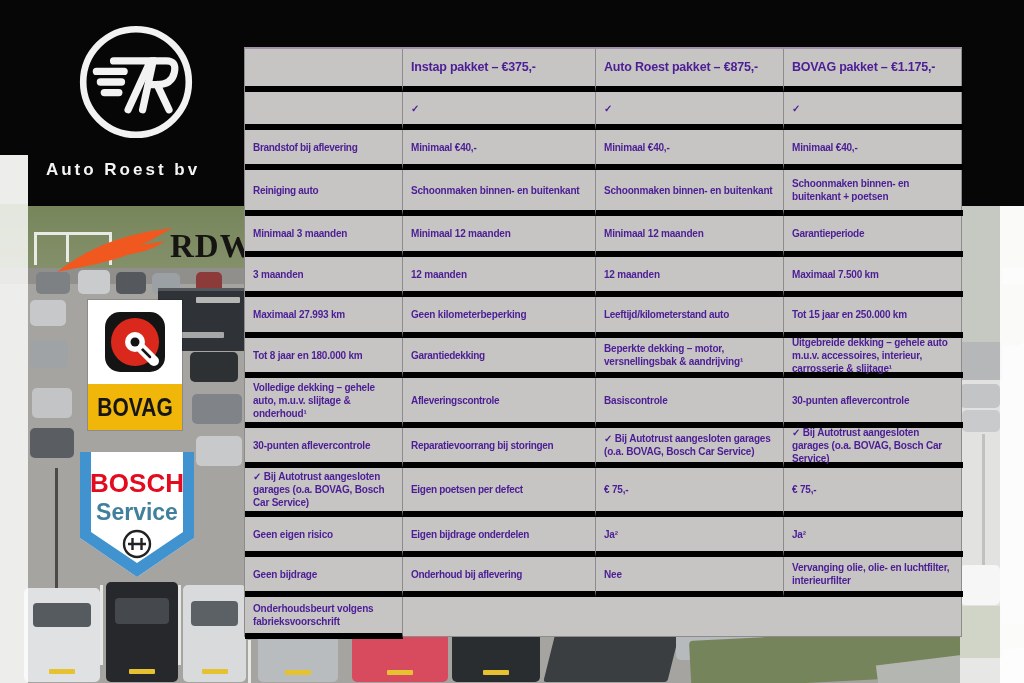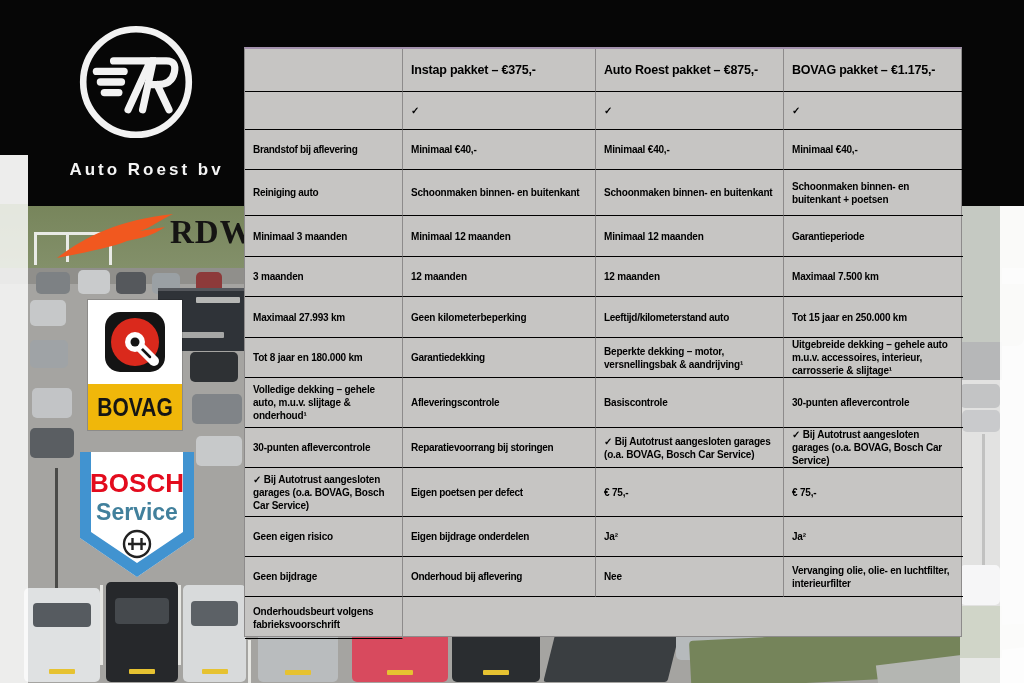--- a/index.html
+++ b/index.html
@@ -30,23 +30,23 @@
   .bovag-top{height:84px;background:#ffffff;display:flex;align-items:center;justify-content:center;}
   .bovag-bottom{height:46px;background:#f0b70a;display:flex;align-items:center;justify-content:center;}
   .bovag-word{font-weight:bold;font-size:21px;color:#151515;transform:scaleY(1.25);letter-spacing:0px;}
 
   
   .pkg-table{position:absolute;left:244px;top:47px;width:718px;height:590px;
              background:#c6c5c3;display:grid;
              grid-template-columns:158px 193px 188px 179px;
              grid-template-rows:43px 38px 40px 46px 41px 40px 41px 40px 50px 40px 49px 40px 40px 42px;
              border:1px solid #8d8b8b;border-top:2px solid #a391ad;box-sizing:border-box;}
-  .cell{border-right:1px solid #8d8b8b;border-bottom:1px solid #000000;
+  .cell{border-right:1px solid #8d8b8b;border-bottom:6px solid #000000;
         display:flex;align-items:center;padding:2px 8px;box-sizing:border-box;
-        color:#000000;font-weight:bold;line-height:1.3;}
+        color:#4c1d95;font-weight:bold;line-height:1.3;}
   .cell:nth-child(4n){border-right:none;}
   .cell.hdr{font-size:12.5px;letter-spacing:-0.2px;}
   .cell.lbl{font-size:10px;letter-spacing:-0.3px;}
   .cell.val{font-size:10px;letter-spacing:-0.2px;}
 </style>
 </head>
 <body>
 
 <div class="canvas">
 
@@ -124,36 +124,36 @@
     <div class="abs" style="left:960px;top:606px;width:42px;height:52px;background:#6f7e55;"></div>
   </div>
 
   <div class="abs" style="left:0;top:155px;width:28px;height:528px;background:rgba(255,255,255,0.8);"></div>
   <div class="abs" style="left:960px;top:206px;width:64px;height:477px;background:rgba(255,255,255,0.68);"></div>
   <div class="abs" style="left:1000px;top:206px;width:24px;height:477px;background:rgba(255,255,255,0.9);"></div>
 
   <div class="abs blackbar" style="left:0;top:0;width:28px;height:155px;"></div>
   <div class="abs blackbar" style="left:28px;top:0;width:996px;height:206px;"></div>
 
-  <div class="abs" style="left:0;top:0;width:246px;height:206px;padding-left:47px;">
+  <div class="abs" style="left:0;top:0;width:246px;height:206px;">
     <svg style="position:absolute;left:70px;top:14px;" width="132" height="136" viewBox="0 0 100 100">
       <circle cx="50" cy="50" r="40" fill="none" stroke="#f2f2f2" stroke-width="5"></circle>
       <g stroke="#f2f2f2" stroke-width="5.5" stroke-linecap="round" fill="none">
         <path d="M20,42 H41"></path>
         <path d="M23,50 H39"></path>
         <path d="M26,58 H37"></path>
         <path d="M33,34 H61 L44,71"></path>
         <path d="M55,71 L63,34 H73 Q81,34 79,43 Q77,52 66,52 H61"></path>
         <path d="M66,52 L75,71"></path>
       </g>
     </svg>
     <div class="ar-name">Auto Roest bv</div>
   </div>
 
-  <div class="abs" style="left:55px;top:208px;width:210px;height:56px;">
+  <div class="abs" style="left:55px;top:222px;width:210px;height:56px;">
     <svg width="120" height="52" viewBox="0 0 120 52" style="position:absolute;left:0;top:2px;">
       <path d="M2,48 C28,28 62,10 118,4 C98,14 96,18 84,21 C94,20 102,18 110,17 C96,27 84,28 72,31 C58,37 28,43 2,48 Z" fill="#f1581f"></path>
     </svg>
     <span class="rdw-text abs" style="left:115px;top:6px;">RDW</span>
   </div>
 
   <div class="abs bovag" style="left:88px;top:300px;">
     <div class="bovag-top">
       <svg width="66" height="66" viewBox="0 0 66 66">
         <rect x="3" y="3" width="60" height="60" rx="15" fill="#141414"></rect>

